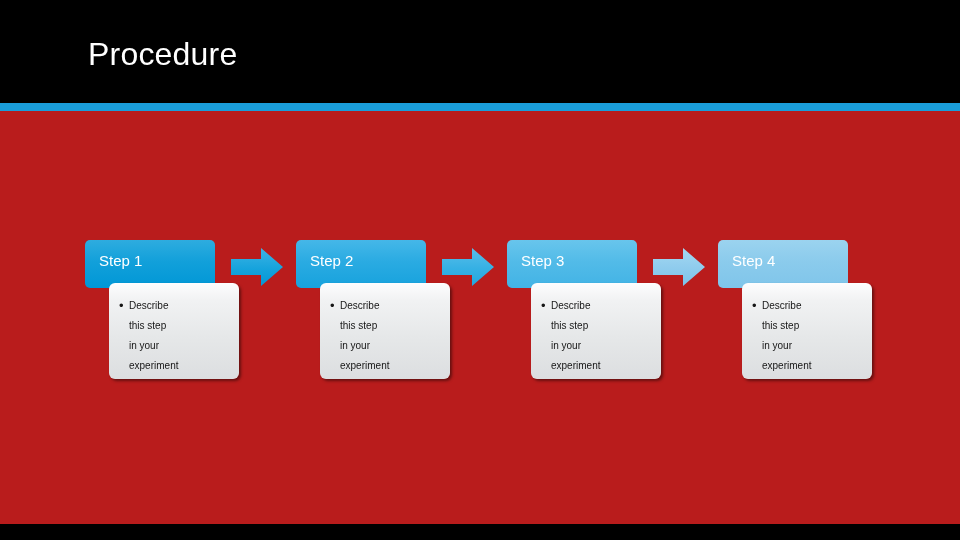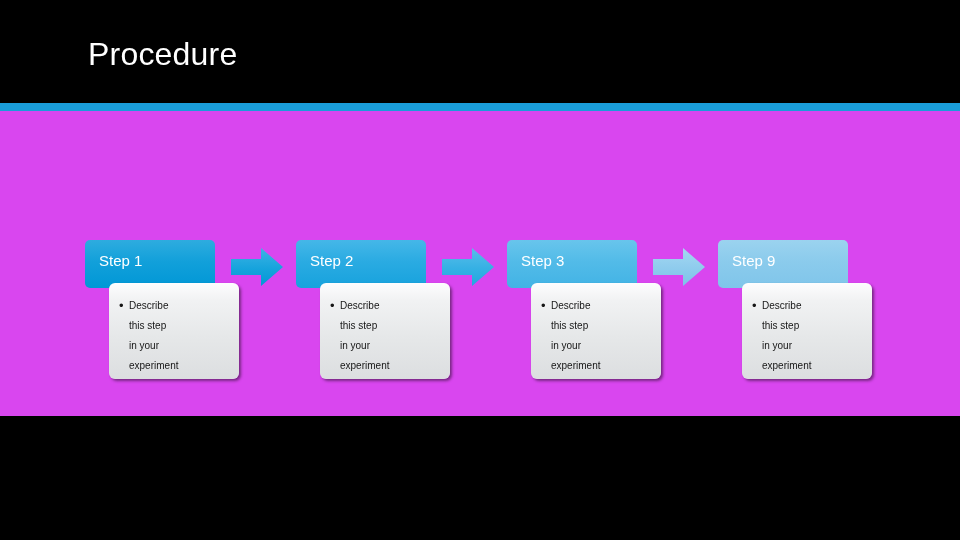--- a/index.html
+++ b/index.html
@@ -3,22 +3,22 @@
 <meta charset="utf-8">
 <style>
   html, body {
     margin: 0;
     padding: 0;
     background: #000;
   }
   .slide {
     position: relative;
     width: 960px;
-    height: 416px;
-    background: #d946ef;
+    height: 524px;
+    background: #b91c1c;
     overflow: hidden;
     font-family: "Liberation Sans", sans-serif;
   }
 
   
   .title-band {
     position: absolute;
     left: 0;
     top: 0;
     width: 960px;
@@ -217,21 +217,21 @@
             <stop offset="55%" stop-color="#8ecbed"></stop>
             <stop offset="100%" stop-color="#7cc2e9"></stop>
           </linearGradient>
         </defs>
         <polygon points="0,11 30,11 30,0 52,19 30,38 30,27 0,27" fill="url(#ag3)"></polygon>
       </svg>
     </div>
 
     <div class="step-group" style="left:718px;">
       <div class="step-head head-4">
-        <div class="step-head-label">Step 9</div>
+        <div class="step-head-label">Step 4</div>
       </div>
       <div class="step-body">
         <div class="bullet-row">
           <span class="bullet-dot">•</span>
           <span class="bullet-text">Describe
 this step
 in your
 experiment</span>
         </div>
       </div>

